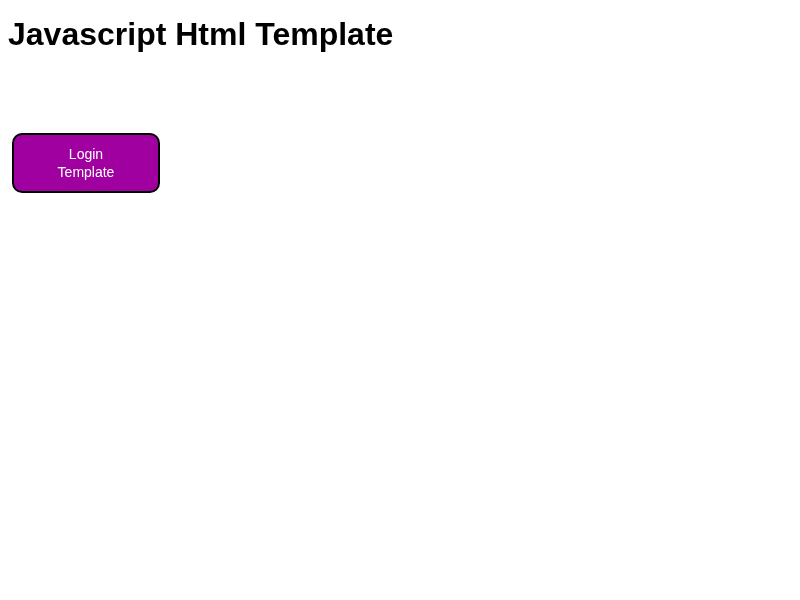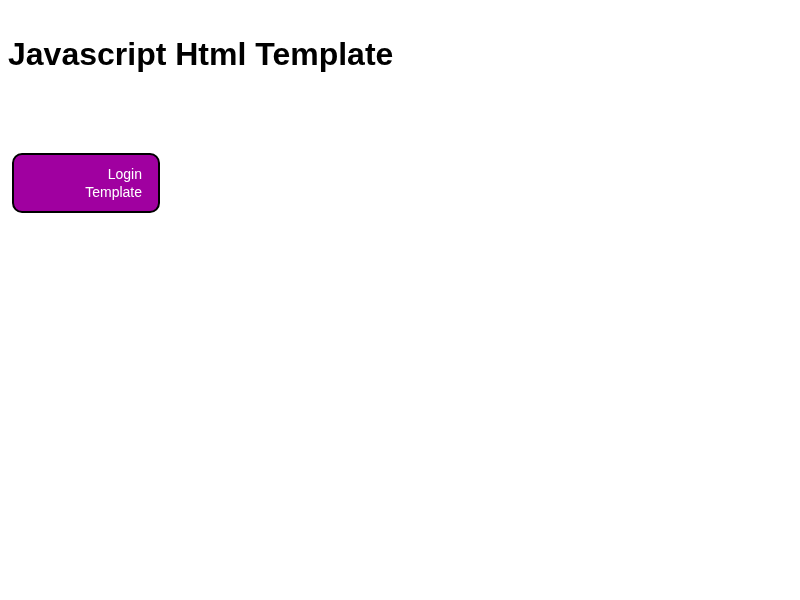--- a/index.html
+++ b/index.html
@@ -4,36 +4,36 @@
   <style>
     body {
       margin: 0;
       padding: 8px;
       font-family: Arial, Helvetica, sans-serif;
       background: #ffffff;
     }
     h1 {
       font-size: 32px;
       font-weight: bold;
-      margin: 28px 0 0 0;
+      margin: 8px 0 0 0;
       color: #000000;
     }
     .button-area {
       margin-top: 80px;
       margin-left: 4px;
     }
     .login-btn {
       background-color: #a000a0;
       color: #ffffff;
       border: 2px solid #000000;
       border-radius: 10px;
       width: 148px;
-      padding: 10px 16px;
+      padding: 10px 3px;
       font-size: 14px;
-      text-align: right;
+      text-align: center;
       cursor: pointer;
       line-height: 1.3;
       font-family: Arial, Helvetica, sans-serif;
     }
   </style>
 </head>
 <body>
 
 <h1>Javascript Html Template</h1>
 

